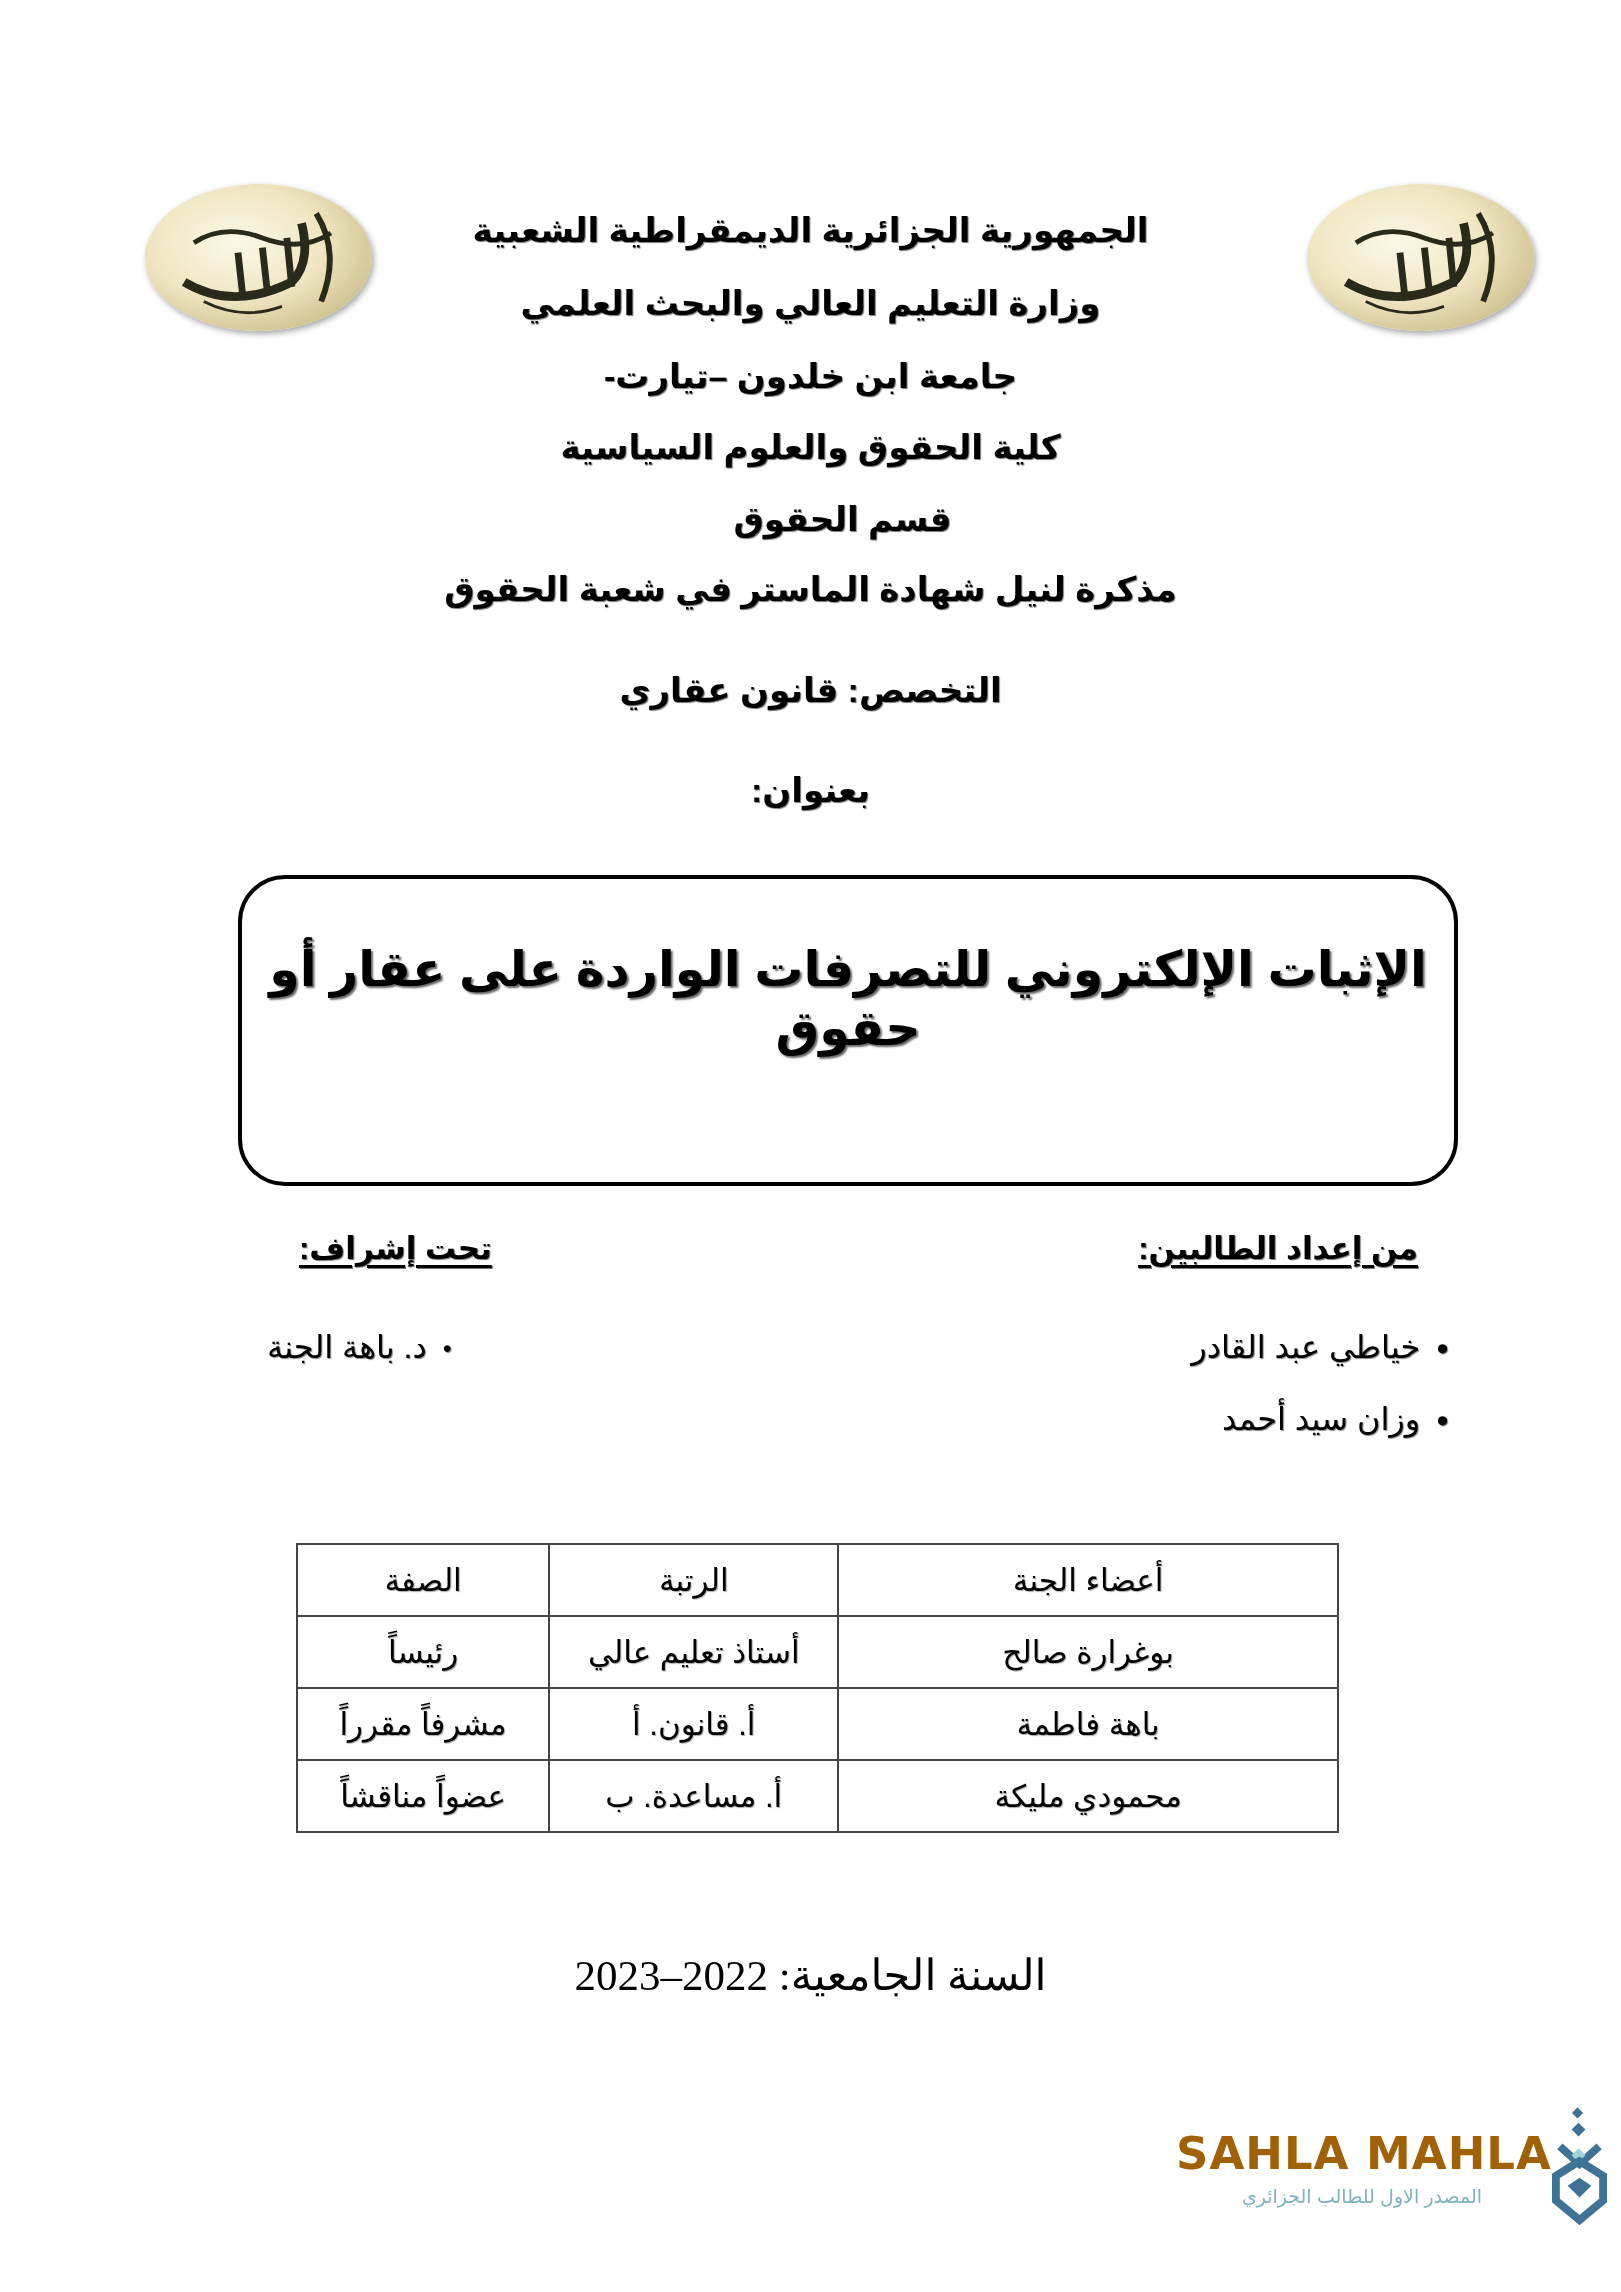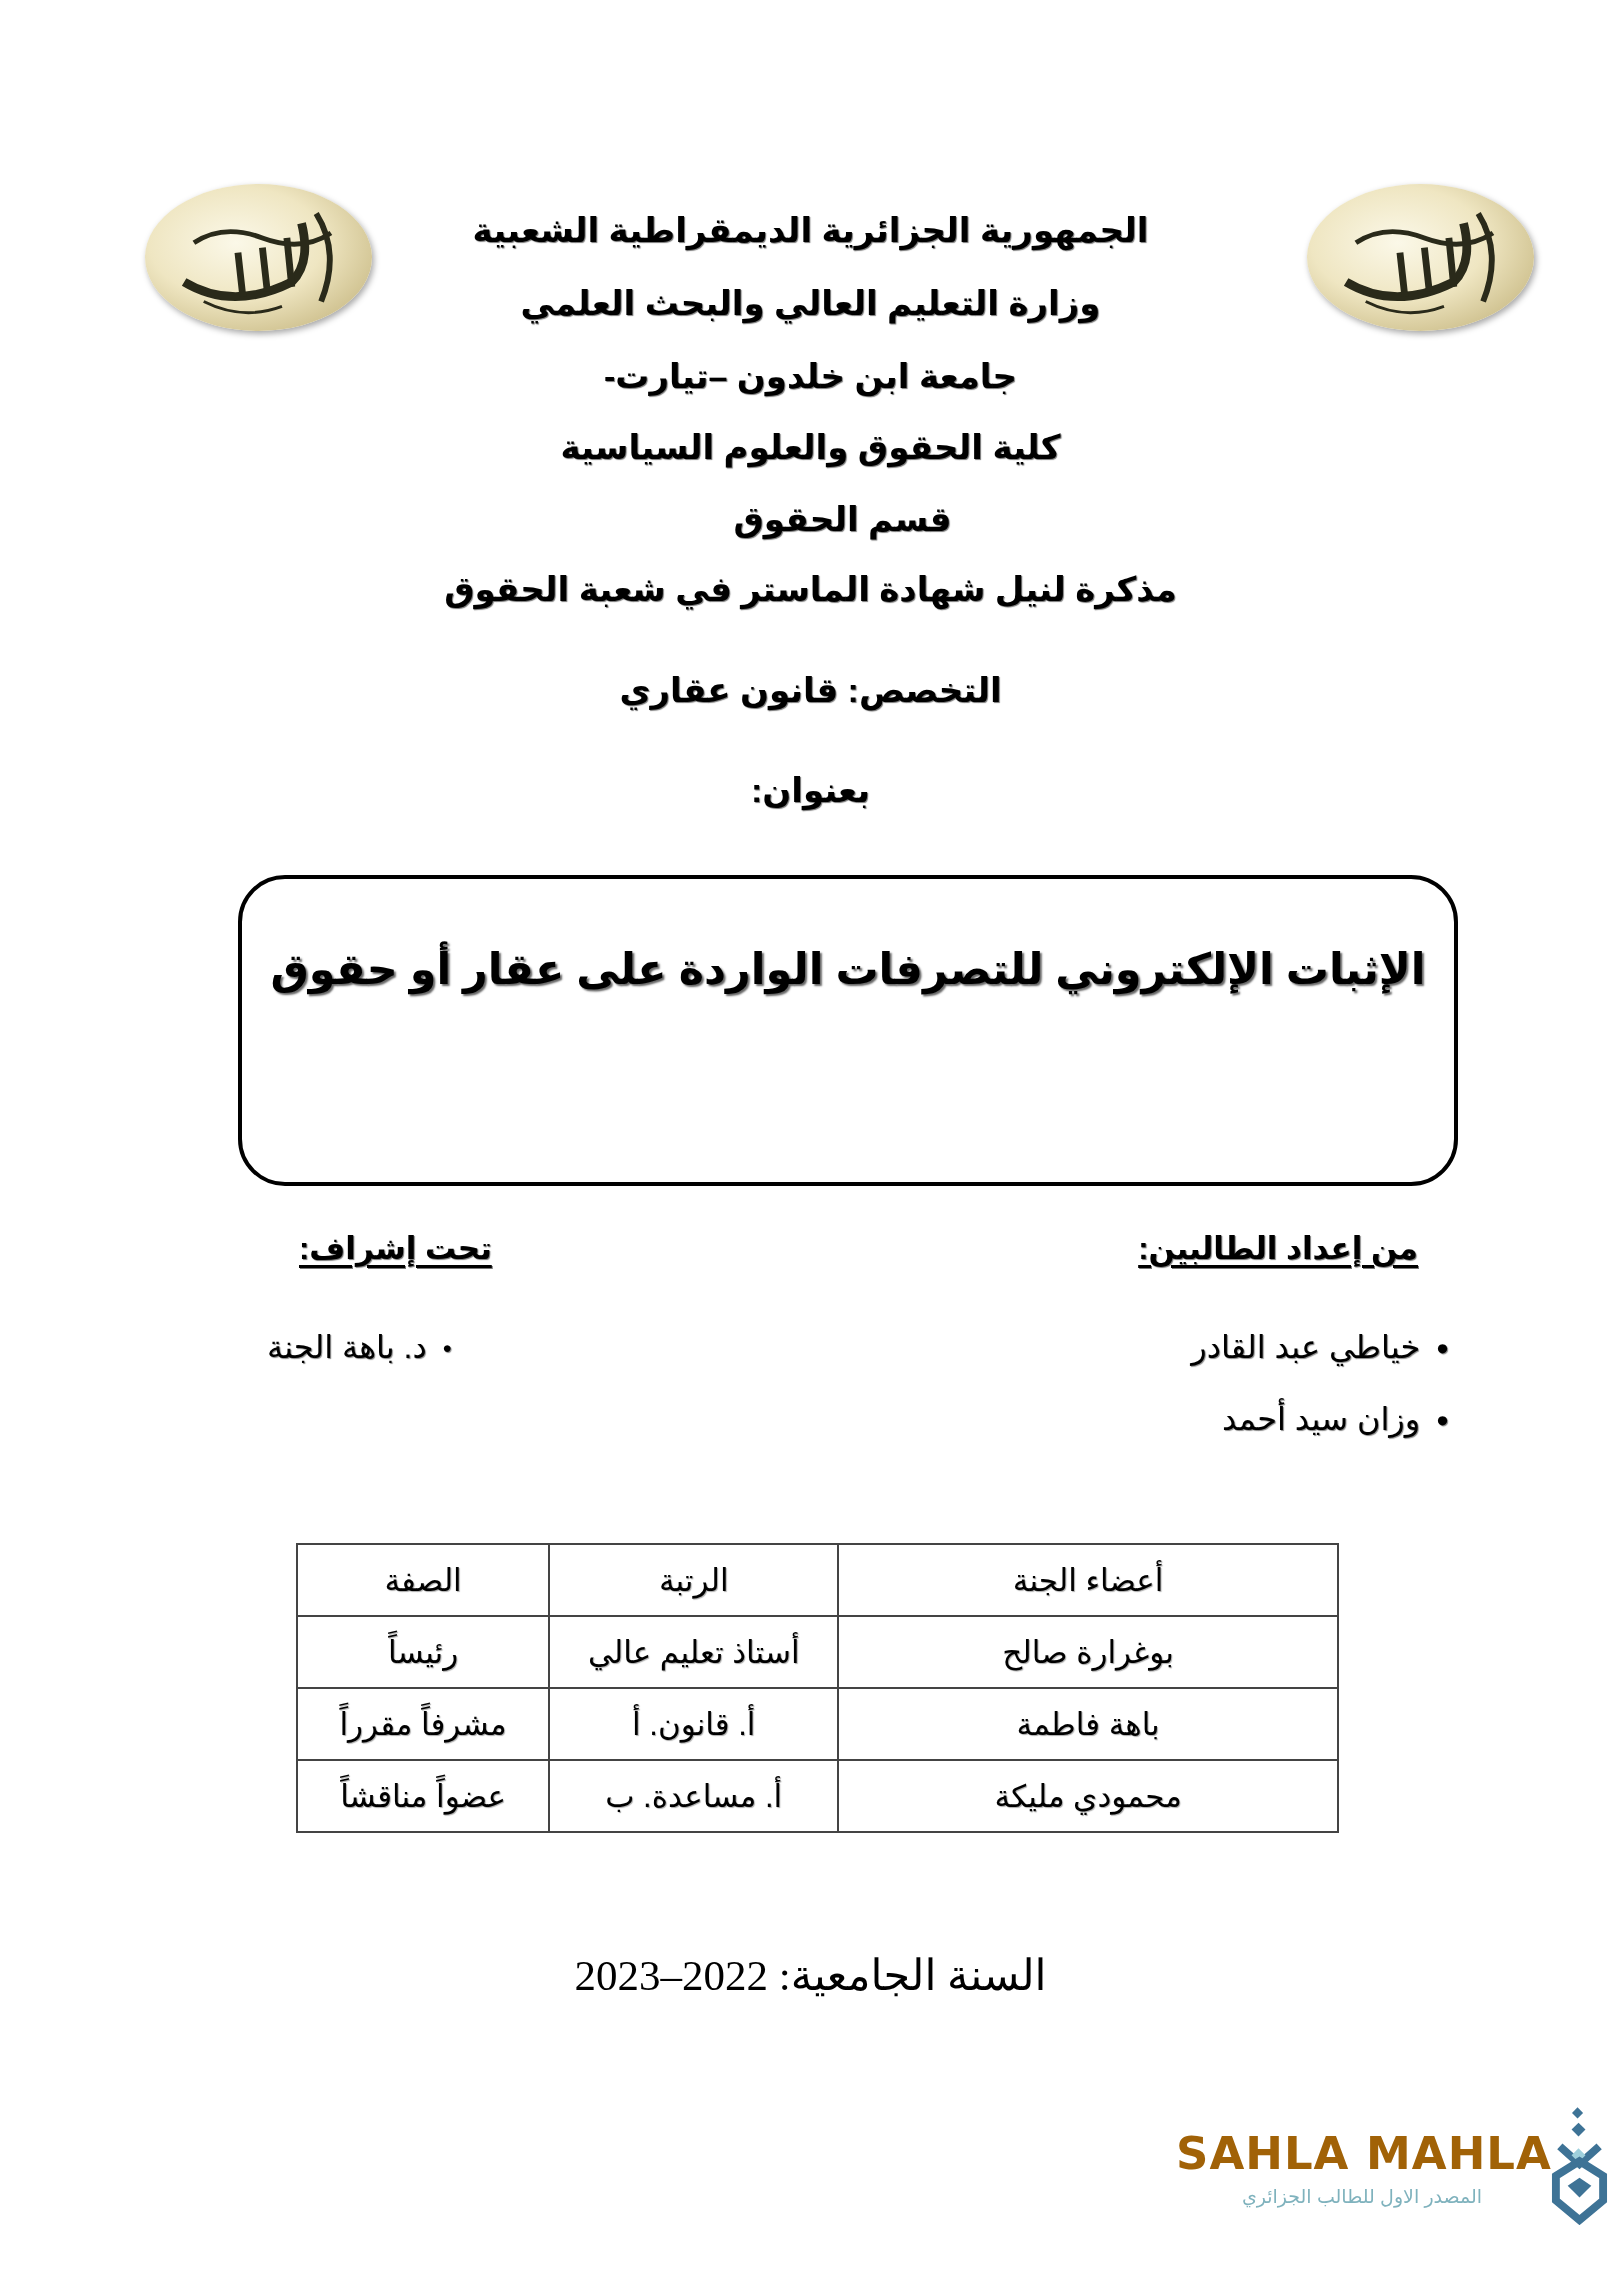--- a/index.html
+++ b/index.html
@@ -19,21 +19,21 @@
       box-shadow: 2px 2.9px 5.9px rgba(0,0,0,0.35);
       overflow: hidden;
     }
     .logo svg { position: absolute; left: 0; top: 0; }
     .title-box {
       position: absolute; left: 238px; top: 875px; width: 1220px; height: 311px;
       border: 4.9px solid #000; border-radius: 47px; box-sizing: border-box;
     }
     .title-text {
       position: absolute; left: 0; width: 100%; text-align: center; direction: rtl;
-      font-weight: bold; font-size: 43px; line-height: 59px;
+      font-weight: bold; font-size: 49px; line-height: 59px;
       text-shadow: 2px 2px 2px #666;
     }
     .section-head {
       position: absolute; direction: rtl; font-weight: bold; font-size: 31px;
       text-decoration: underline; text-underline-offset: 5.9px;
       text-shadow: 1px 1px 1px #777;
     }
     .list-item {
       position: absolute; direction: rtl; font-size: 32px; line-height: 39px;
       text-shadow: 1px 1px 1px #888;

